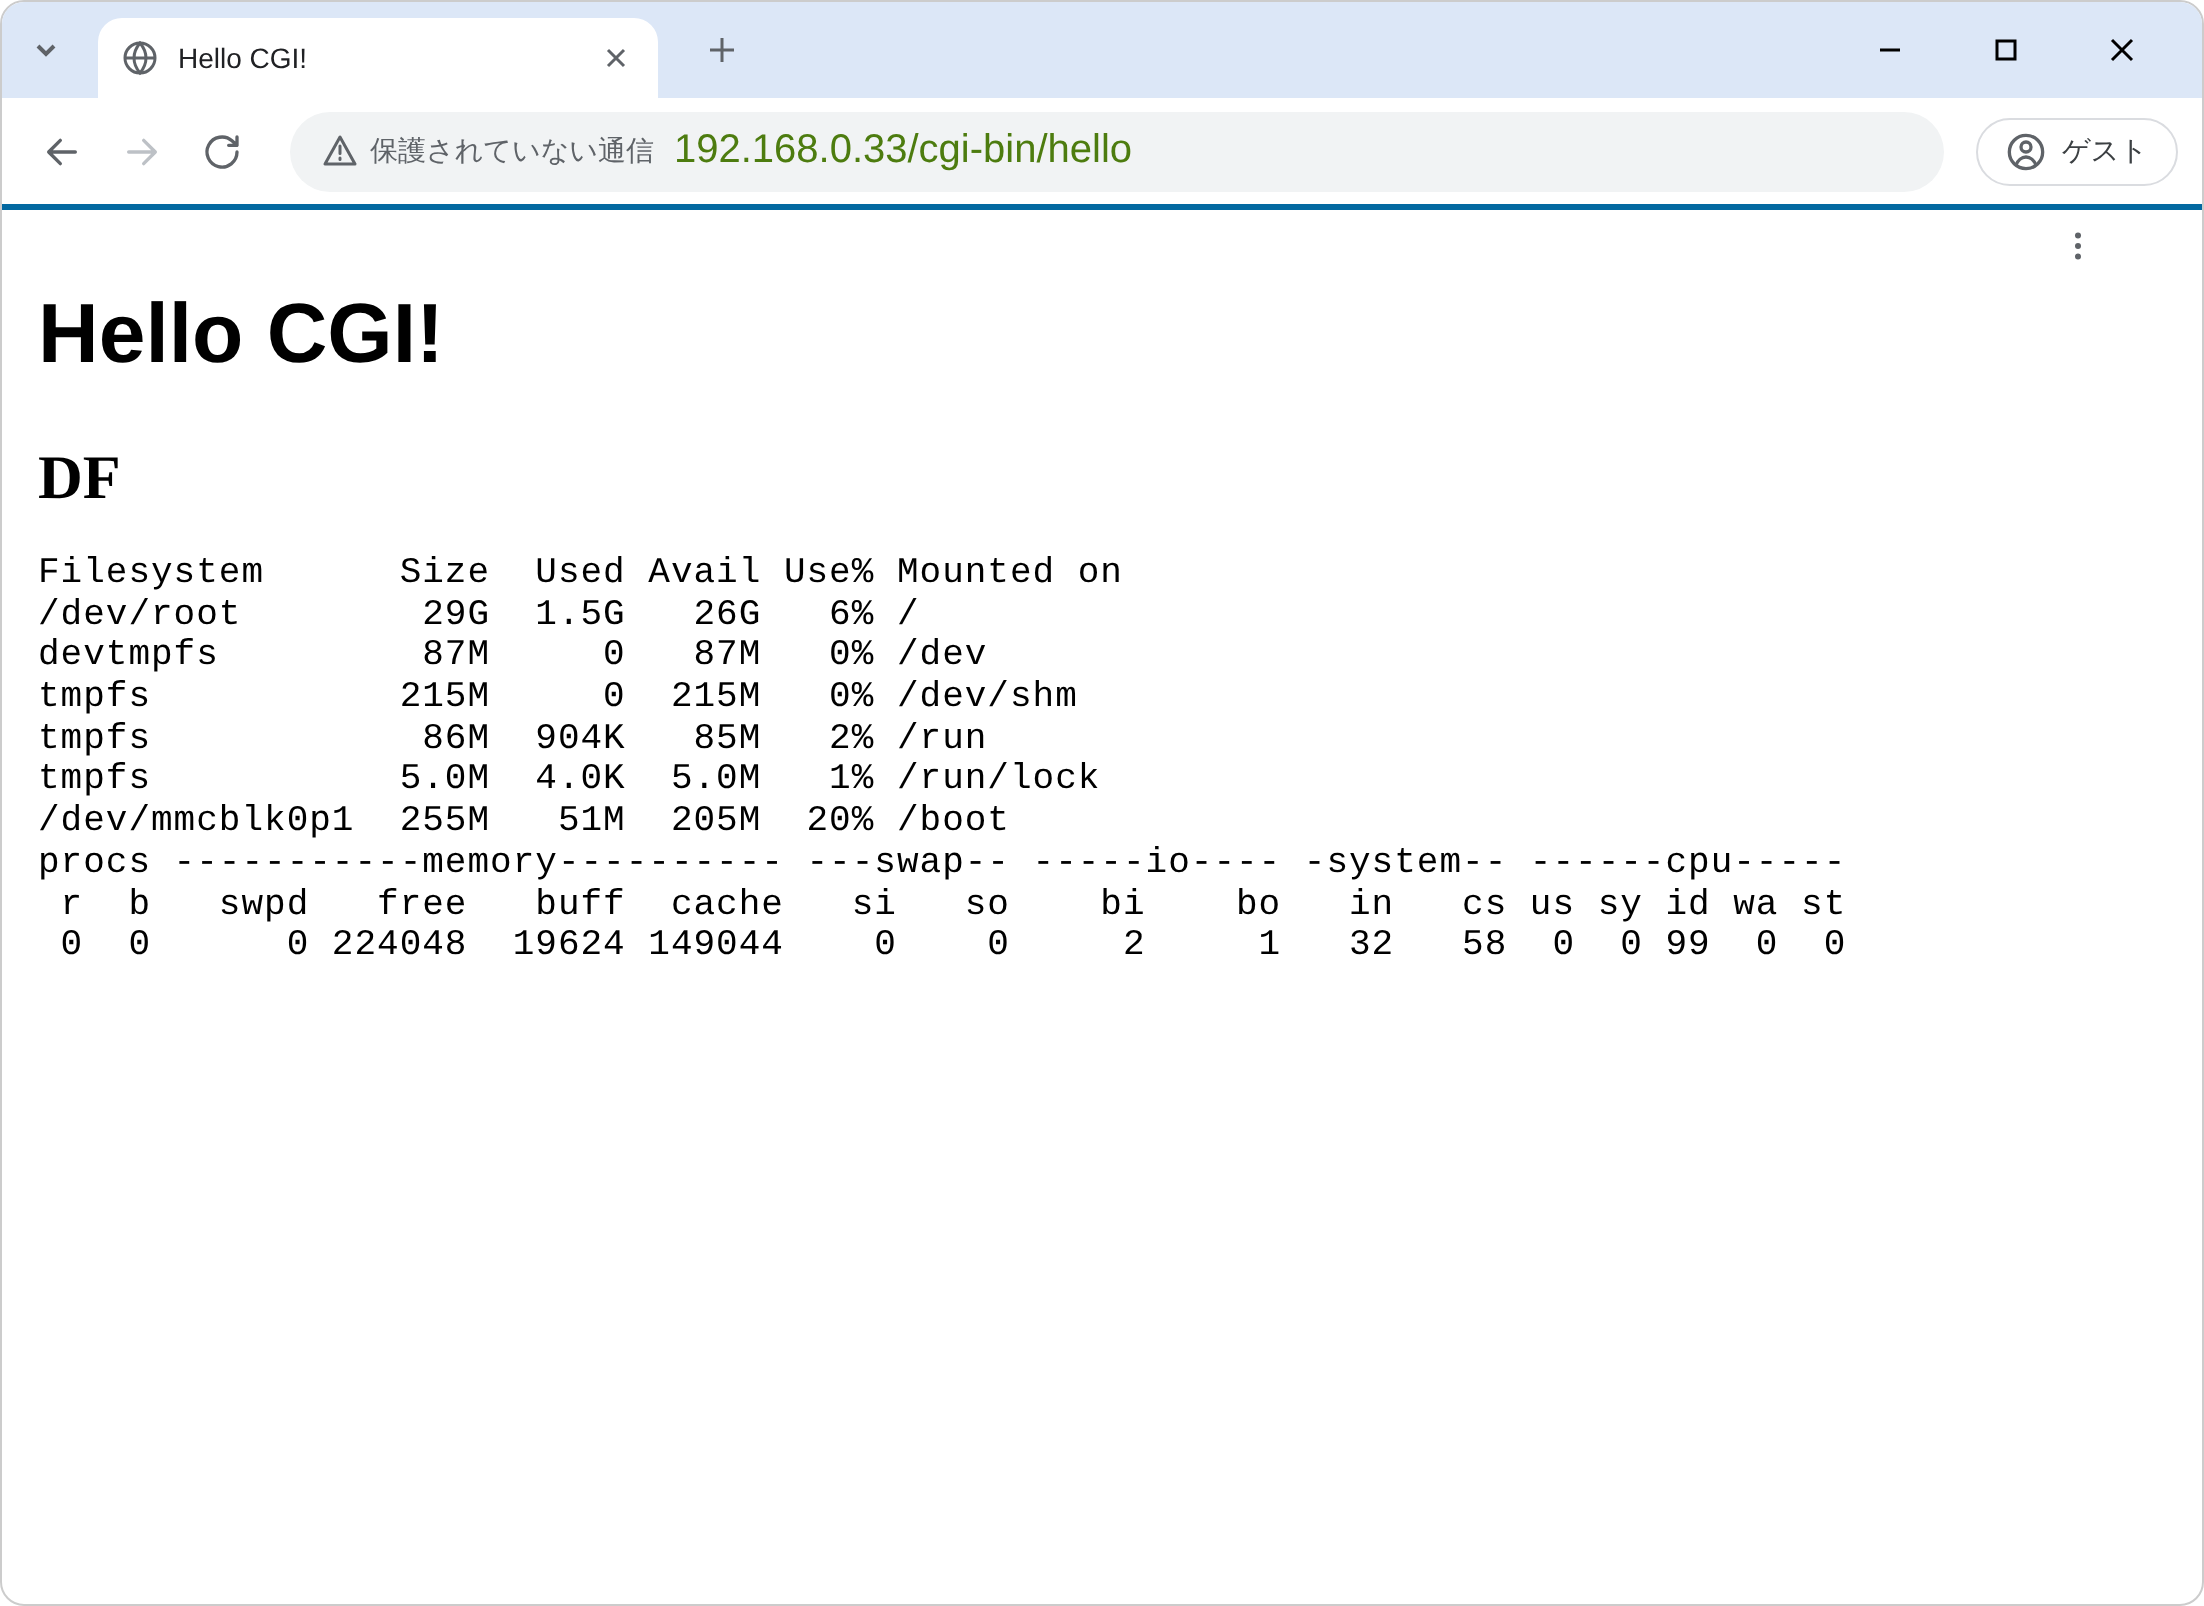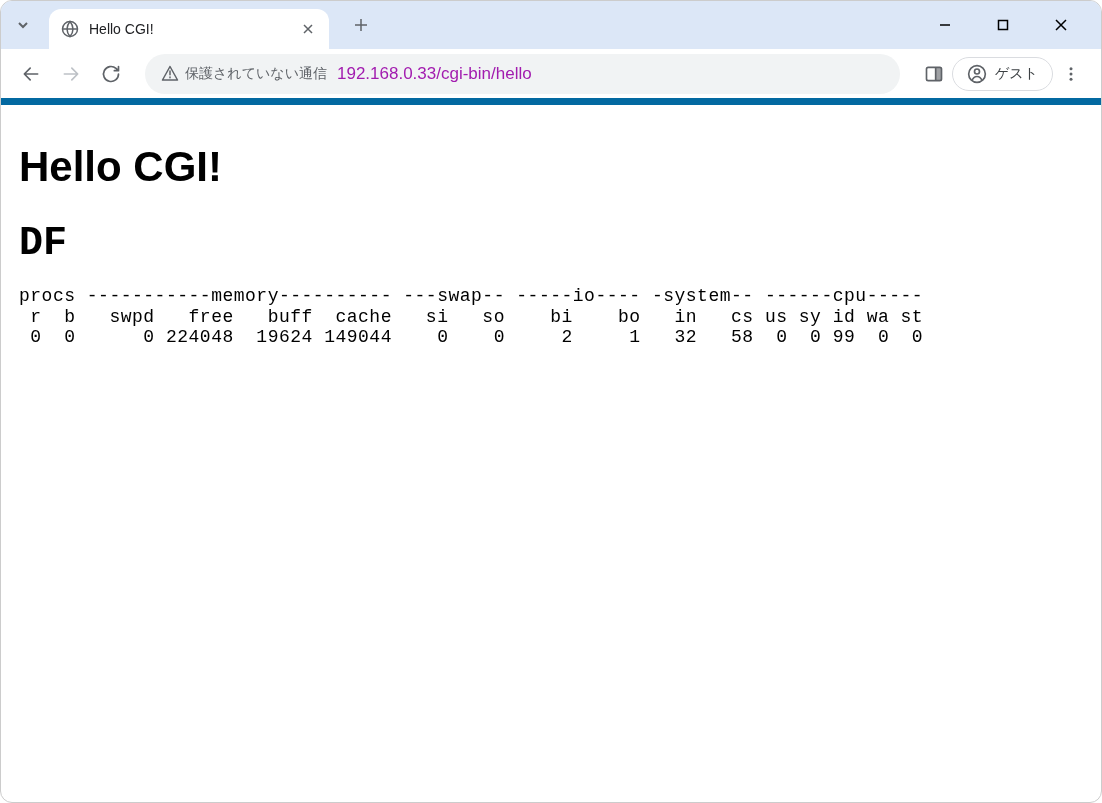--- a/index.html
+++ b/index.html
@@ -92,21 +92,21 @@
       cursor: pointer;
       color: #000;
     }
     .toolbar {
       height: 56px;
       background: #fff;
       display: flex;
       align-items: center;
       padding: 6px 12px;
       gap: 4px;
-      border-bottom: 7px solid #0369a1;
+      border-bottom: 3px solid #0369a1;
     }
     .nav-btn {
       width: 36px;
       height: 36px;
       display: flex;
       align-items: center;
       justify-content: center;
       border-radius: 50%;
       cursor: pointer;
       color: #5f6368;
@@ -124,26 +124,28 @@
       gap: 10px;
     }
     .security-warning {
       display: flex;
       align-items: center;
       gap: 6px;
       color: #5f6368;
       font-size: 14px;
     }
     .url-text {
-      color: #a21caf;
-      font-size: 17px;
+      color: #4d7c0f;
+      font-size: 20px;
     }
     .toolbar-right {
       display: flex;
       align-items: center;
+      gap: 12px;
+      flex-direction: column;
     }
     .guest-pill {
       display: flex;
       align-items: center;
       gap: 8px;
       border: 1px solid #dadce0;
       border-radius: 20px;
       padding: 6px 14px;
       cursor: pointer;
       font-size: 14px;
@@ -152,24 +154,24 @@
     .content {
       padding: 18px;
     }
     h1 {
       font-size: 42px;
       font-weight: bold;
       margin: 20px 0 30px 0;
       font-family: "Meiryo", Arial, sans-serif;
     }
     h2 {
-      font-size: 40px;
+      font-size: 31px;
       font-weight: bold;
       margin: 30px 0 20px 0;
-      font-family: Liberation Mono, monospace;
+      font-family: Liberation Serif, serif;
     }
     pre {
       font-family: "Courier New", monospace;
       font-size: 18px;
       line-height: 1.15;
       white-space: pre;
       letter-spacing: 0.5px;
     }
     svg { display: block; }
   </style>
@@ -267,16 +269,23 @@
           <circle cx="12" cy="12" r="2" fill="#5f6368"></circle>
           <circle cx="12" cy="19" r="2" fill="#5f6368"></circle>
         </svg>
     </div>
   </div>
 </div>
 
 <div class="content">
   <h1>Hello CGI!</h1>
   <h2>DF</h2>
+  <pre>Filesystem      Size  Used Avail Use% Mounted on
+/dev/root        29G  1.5G   26G   6% /
+devtmpfs         87M     0   87M   0% /dev
+tmpfs           215M     0  215M   0% /dev/shm
+tmpfs            86M  904K   85M   2% /run
+tmpfs           5.0M  4.0K  5.0M   1% /run/lock
+/dev/mmcblk0p1  255M   51M  205M  20% /boot</pre>
   <pre>procs -----------memory---------- ---swap-- -----io---- -system-- ------cpu-----
  r  b   swpd   free   buff  cache   si   so    bi    bo   in   cs us sy id wa st
  0  0      0 224048  19624 149044    0    0     2     1   32   58  0  0 99  0  0</pre>
 </div>
 
 </body></html>

